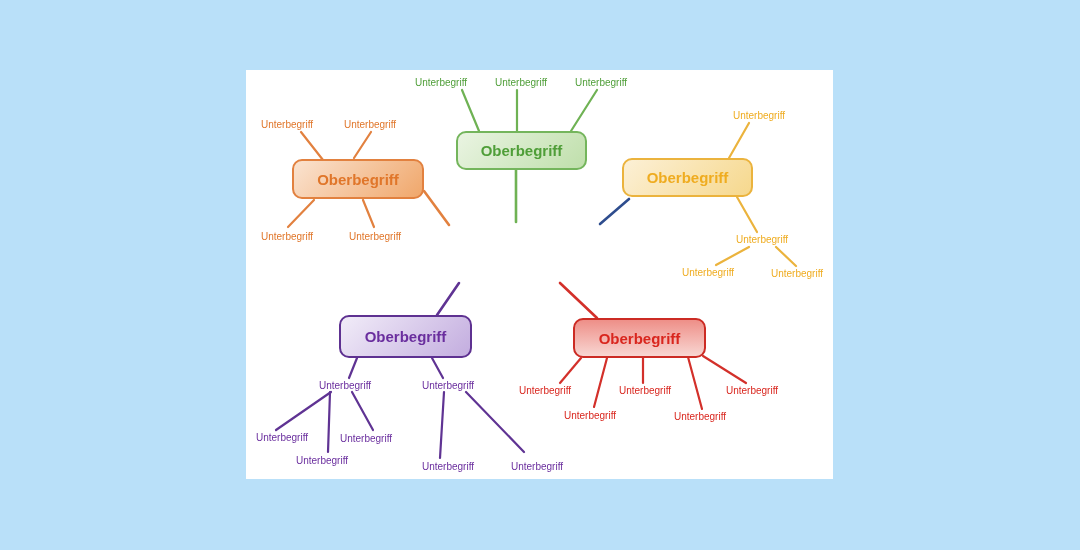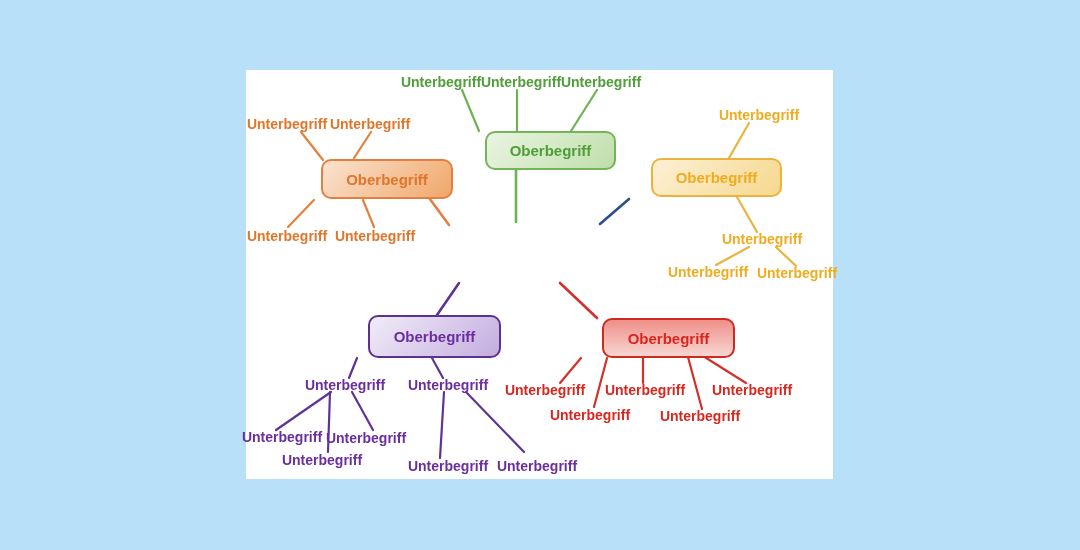--- a/index.html
+++ b/index.html
@@ -30,33 +30,32 @@
     display: flex;
     align-items: center;
     justify-content: center;
     border-radius: 10px;
     border-style: solid;
     border-width: 2.5px;
     box-sizing: border-box;
     font-weight: bold;
     font-size: 15px;
     cursor: default;
-    margin-left: 29px;
   }
   .mm-node.center {
     border-radius: 13px;
     border-width: 3px;
     font-size: 16.5px;
   }
   .mm-sublabel {
     position: absolute;
     transform: translate(-50%, -50%);
     white-space: nowrap;
-    font-weight: bold;
-    font-size: 14px;
+    font-weight: normal;
+    font-size: 10px;
     cursor: default;
   }
 </style>
 </head>
 <body>
 
 <div id="page" style="background: rgb(185, 224, 249);">
   <div id="canvas" style="left: 246px; top: 70px; width: 587px; height: 409px; background: rgb(255, 255, 255);"></div>
   <svg id="lines" xmlns="http://www.w3.org/2000/svg">
       <line x1="424" y1="191" x2="449" y2="225" stroke="#E2813F" stroke-width="2.6" stroke-linecap="round"></line>

